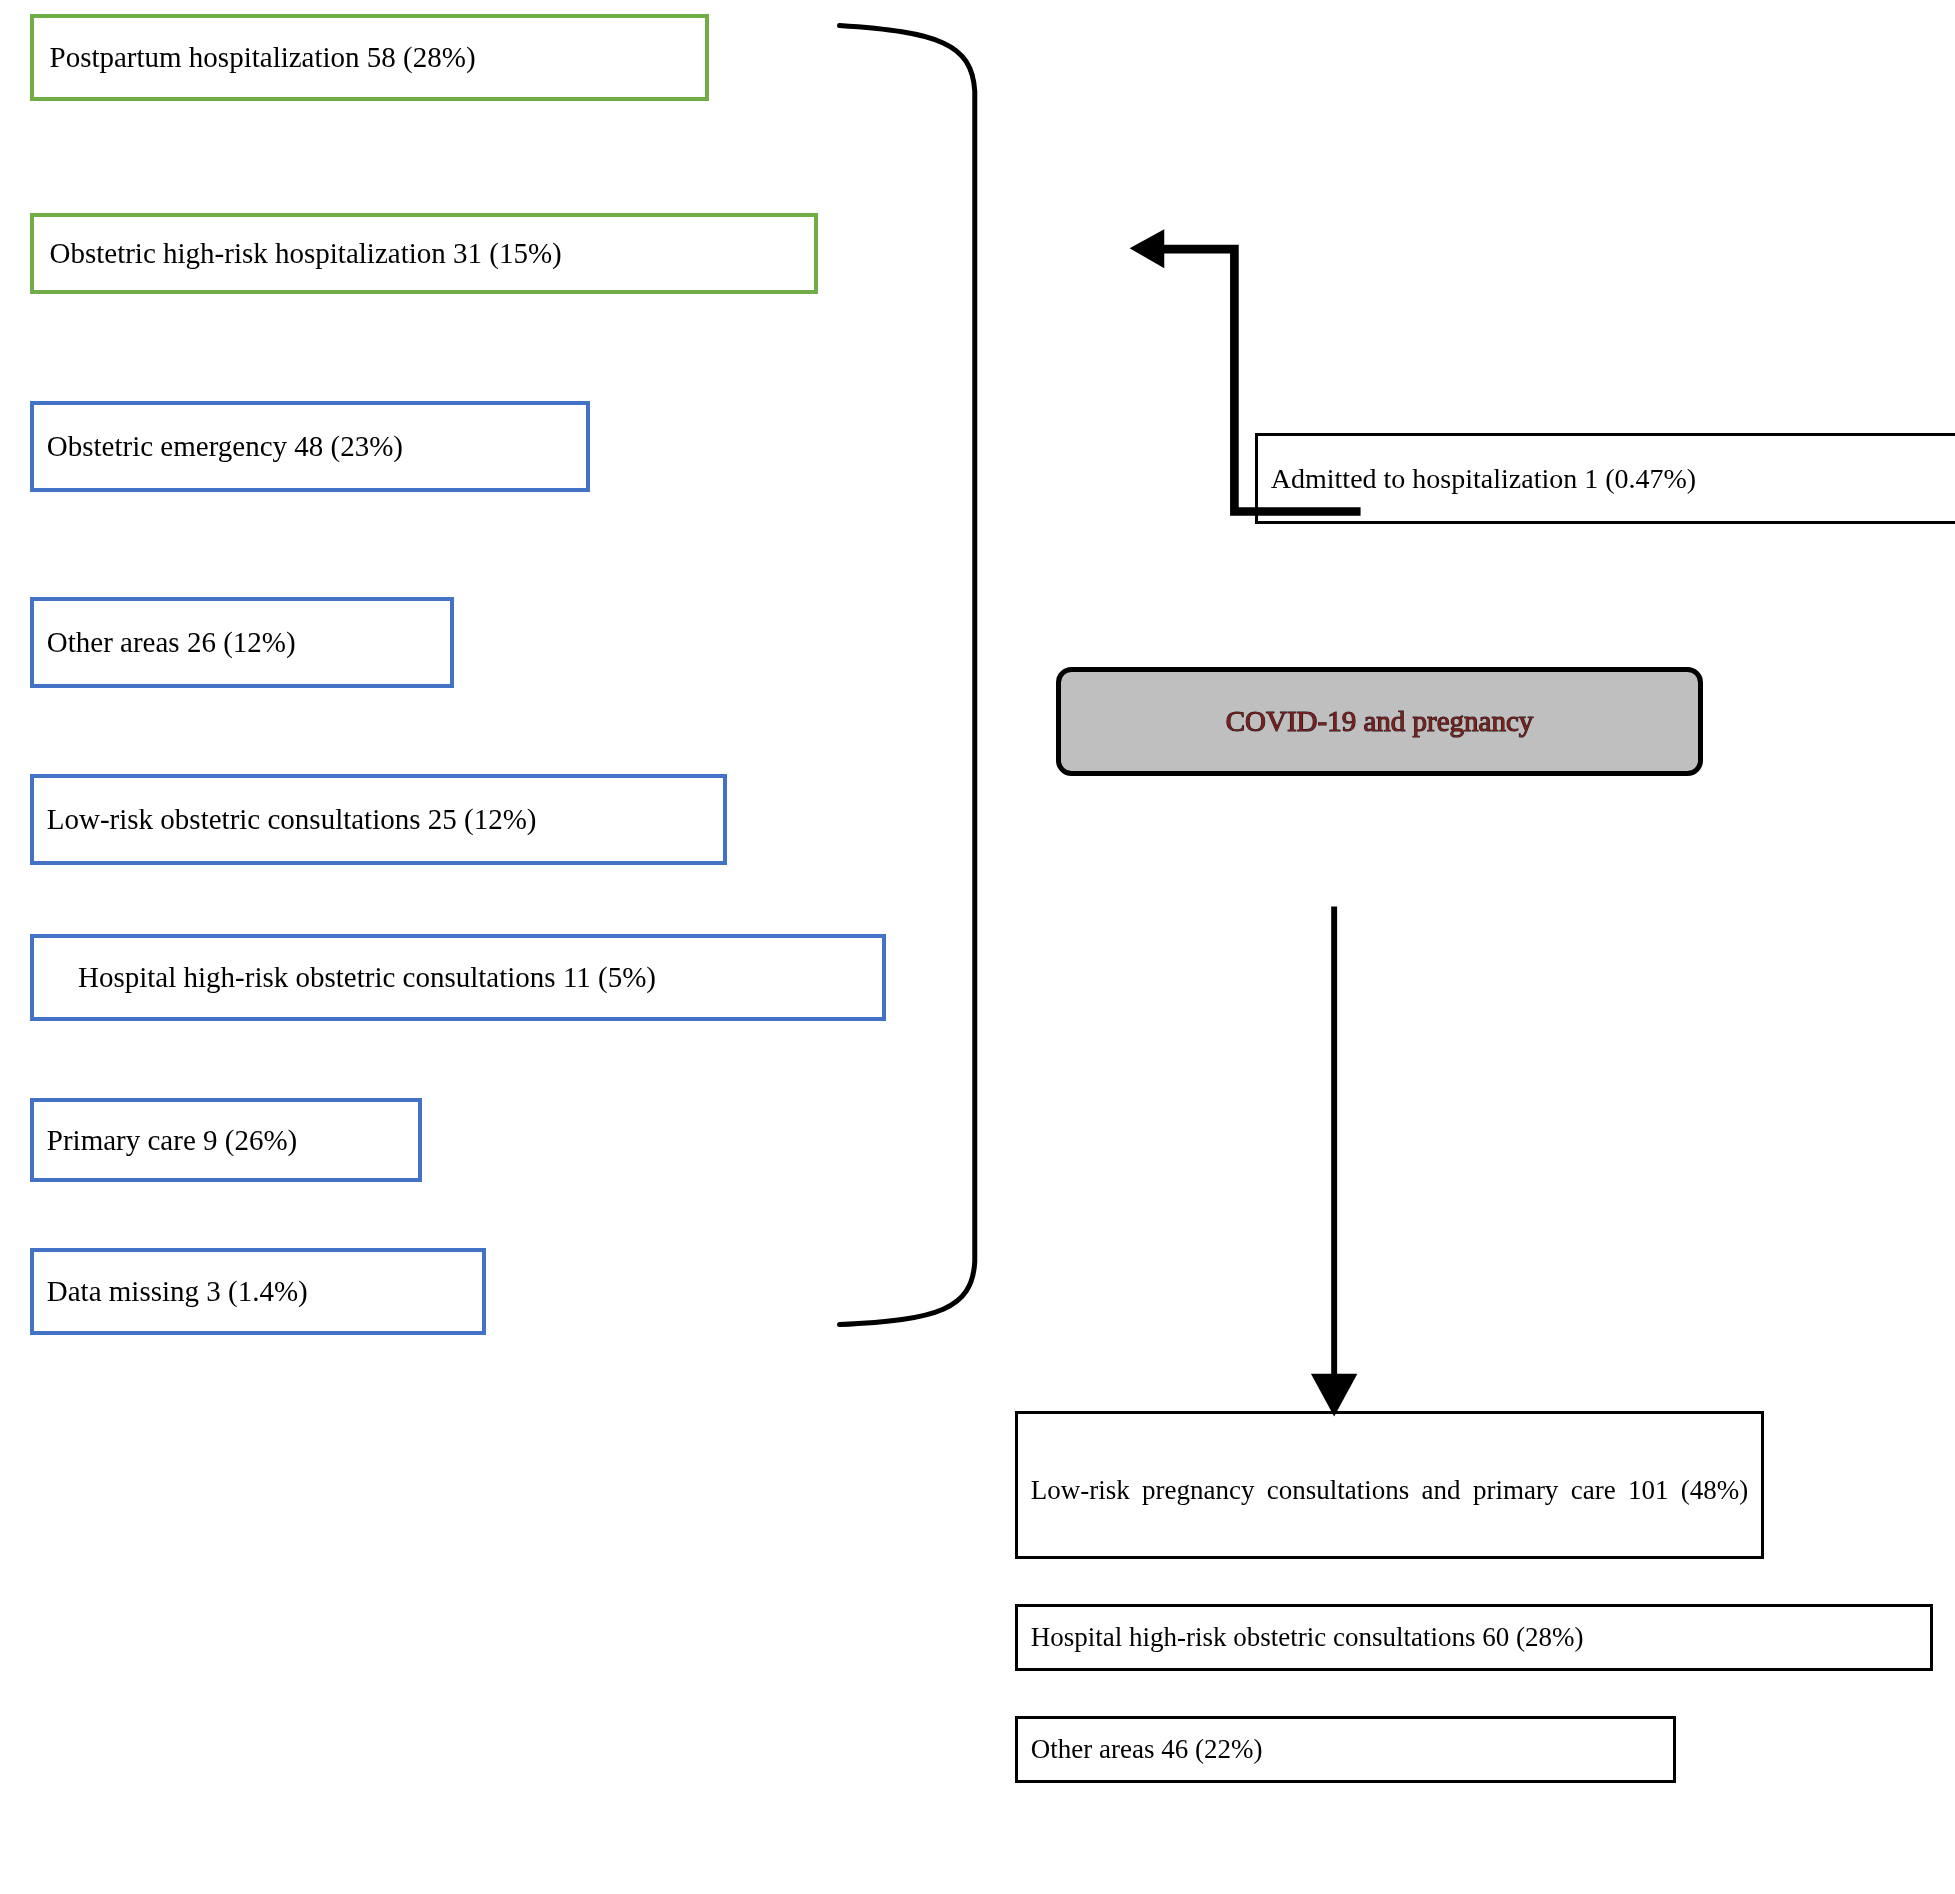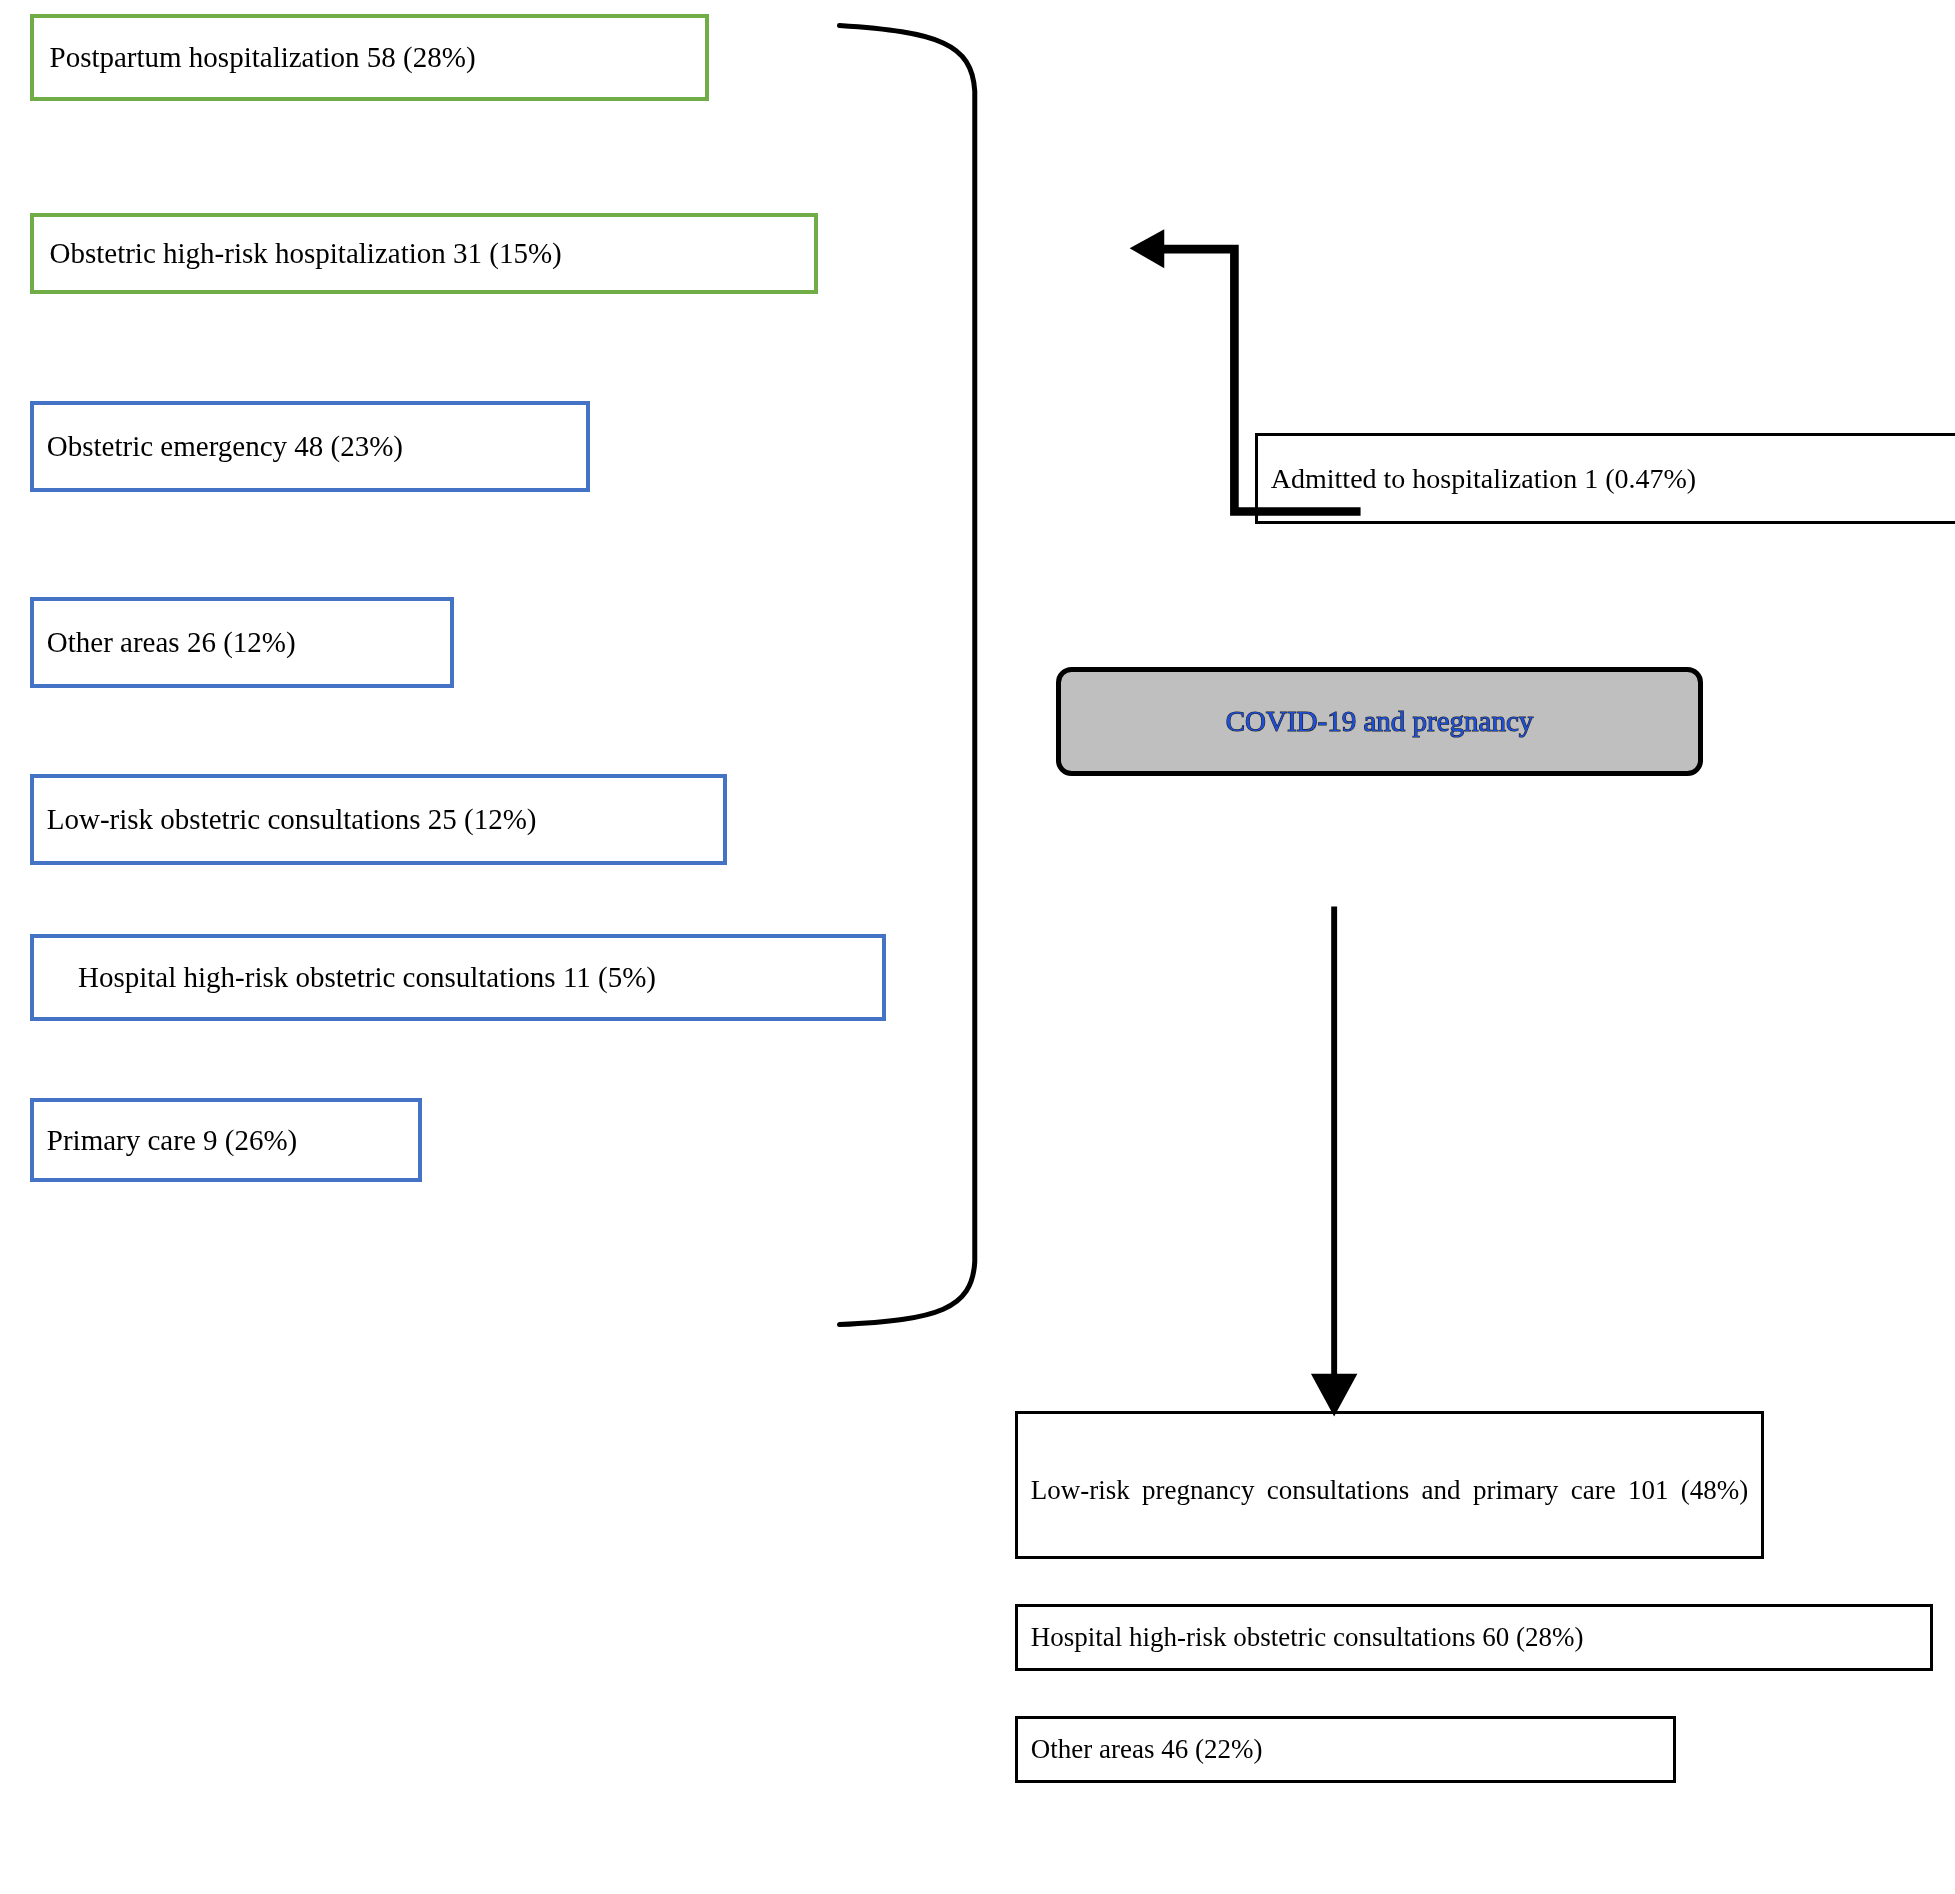--- a/index.html
+++ b/index.html
@@ -43,21 +43,21 @@
   }
   
   .grey-box {
     background: #BFBFBF;
     border: 5.5px solid #000000;
     border-radius: 15.5px;
     justify-content: center;
   }
   .grey-box .txt {
     text-align: center;
-    color: #1d4ed8;
+    color: #7f1d1d;
     -webkit-text-stroke: 1.1px #1a1a1a;
     paint-order: stroke fill;
   }
 
   .pad-lg { padding: 0 15.5px; }
   .pad-md { padding: 0 12.8px; }
   .f-60 { font-size: 27px; }
   .f-62 { font-size: 28px; }
   .f-64 { font-size: 29px; }
 
@@ -99,20 +99,23 @@
   </div>
 
   <div class="node blue-box pad-md f-64" style="left:30px; top:934px; width:856px; height:87px;padding-left:44px;">
     <span class="txt">Hospital high-risk obstetric consultations 11 (5%)</span>
   </div>
 
   <div class="node blue-box pad-md f-64" style="left:30px; top:1098px; width:392px; height:84px;">
     <span class="txt">Primary care 9 (26%)</span>
   </div>
 
+  <div class="node blue-box pad-md f-64" style="left:30px; top:1248px; width:456px; height:87px;">
+    <span class="txt">Data missing 3 (1.4%)</span>
+  </div>
 
   <div class="node black-box pad-md f-62" style="left:1255px; top:393px; width:762px; height:91px;margin-top:40px;">
     <span class="txt">Admitted to hospitalization 1 (0.47%)</span>
   </div>
 
   <div class="node grey-box f-64" style="left:1056px; top:667px; width:647px; height:109px;">
     <span class="txt">COVID-19 and pregnancy</span>
   </div>
 
   <div class="node black-box pad-md f-60 justify" style="left:1015px; top:1411px; width:749px; height:148px;">

